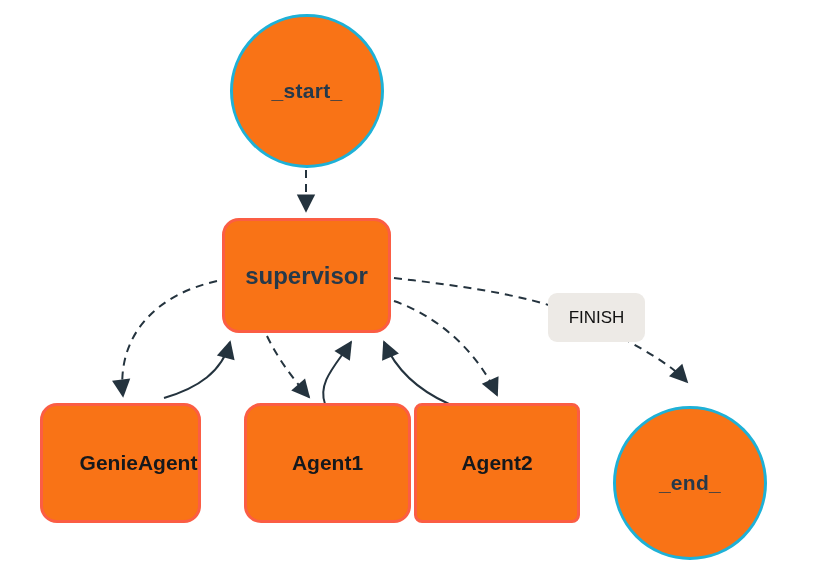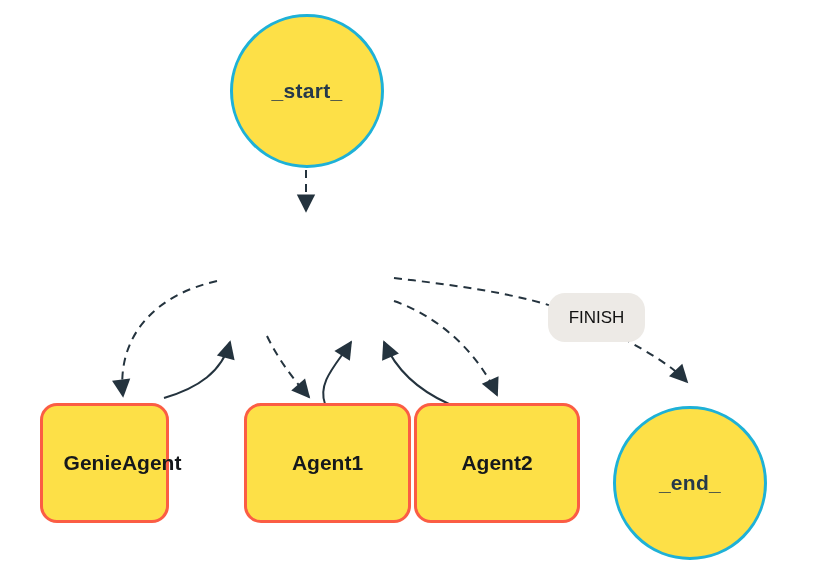--- a/index.html
+++ b/index.html
@@ -32,21 +32,21 @@
     stroke:var(--edge-color);
     stroke-width:2;
   }
   .edge.dashed{stroke-dasharray:8 6;}
   .arrowhead{fill:var(--edge-color);}
   .node{
     position:absolute;
     display:flex;
     align-items:center;
     justify-content:center;
-    background:#fde047;
+    background:#f97316;
     z-index:2;
     font-weight:bold;
     color:var(--title-text);
     text-align:center;
   }
   .node.circle{
     border:3px solid var(--circle-border);
     border-radius:50%;
     font-size:21px;
     letter-spacing:0.3px;
@@ -55,30 +55,30 @@
     border:3px solid var(--rect-border);
     border-radius:17px;
     font-size:22px;
   }
   .node.rect.agent{
     color:var(--agent-text);
     font-size:21px;
   }
   #node-start{left:230px;top:14px;width:154px;height:154px;}
   #node-supervisor{left:222px;top:218px;width:169px;height:115px;font-size:24px;}
-  #node-genieagent{left:40px;top:403px;width:129px;height:120px;padding-left:36px;}
+  #node-genieagent{left:40px;top:403px;width:161px;height:120px;padding-left:36px;}
   #node-agent1{left:228px;top:403px;width:167px;height:120px;margin-left:16px;}
-  #node-agent2{left:414px;top:403px;width:166px;height:120px;}
+  #node-agent2{left:414px;top:403px;width:166px;height:120px;border-radius:8px;}
   #node-end{left:613px;top:406px;width:154px;height:154px;}
   .edge-label{
     position:absolute;
     left:548px;top:293px;
     width:97px;height:49px;
     background:var(--finish-bg);
-    border-radius:17px;
+    border-radius:9px;
     display:flex;
     align-items:center;
     justify-content:center;
     font-size:17px;
     color:#111111;
     z-index:3;
   }
 </style>
 </head>
 <body>
@@ -106,20 +106,23 @@
 
     <path class="edge dashed" marker-end="url(#arrow)" d="M 394 301 C 440 317 478 353 497 395"></path>
 
     <path class="edge dashed" marker-end="url(#arrow)" d="M 394 278 C 470 287 548 297 601 326 C 642 349 668 362 687 382"></path>
   </svg>
 
   <div class="node circle" id="node-start">
     <span>_start_</span>
   </div>
 
+  <div class="node rect" id="node-supervisor">
+    <span>supervisor</span>
+  </div>
 
   <div class="node rect agent" id="node-genieagent">
     <span>GenieAgent</span>
   </div>
 
   <div class="node rect agent" id="node-agent1">
     <span>Agent1</span>
   </div>
 
   <div class="node rect agent" id="node-agent2">

